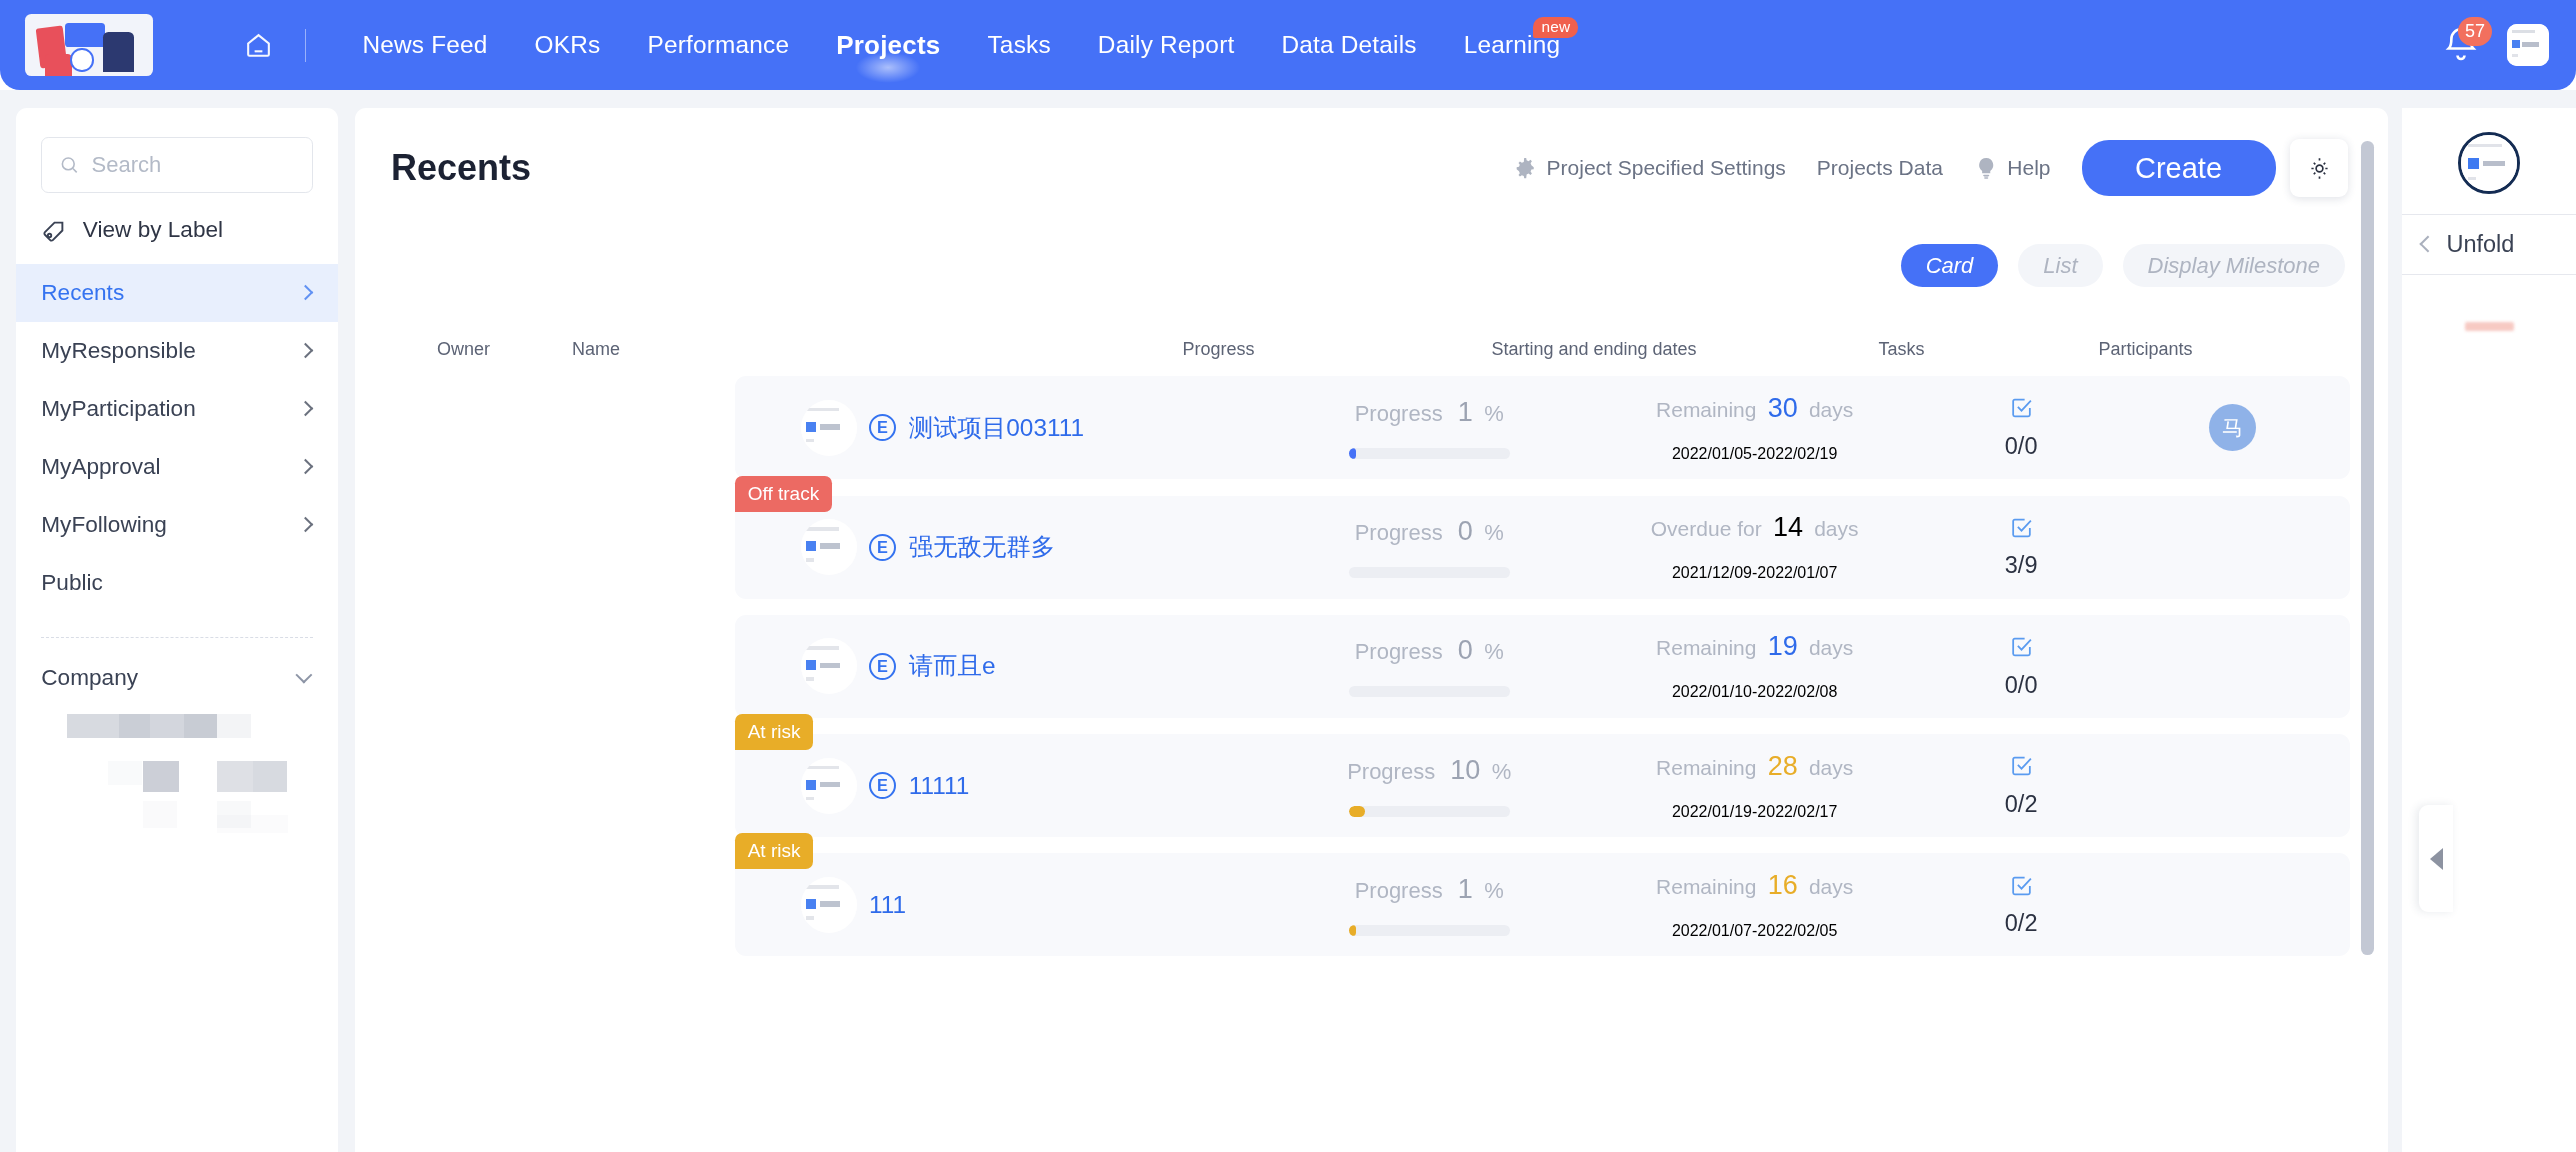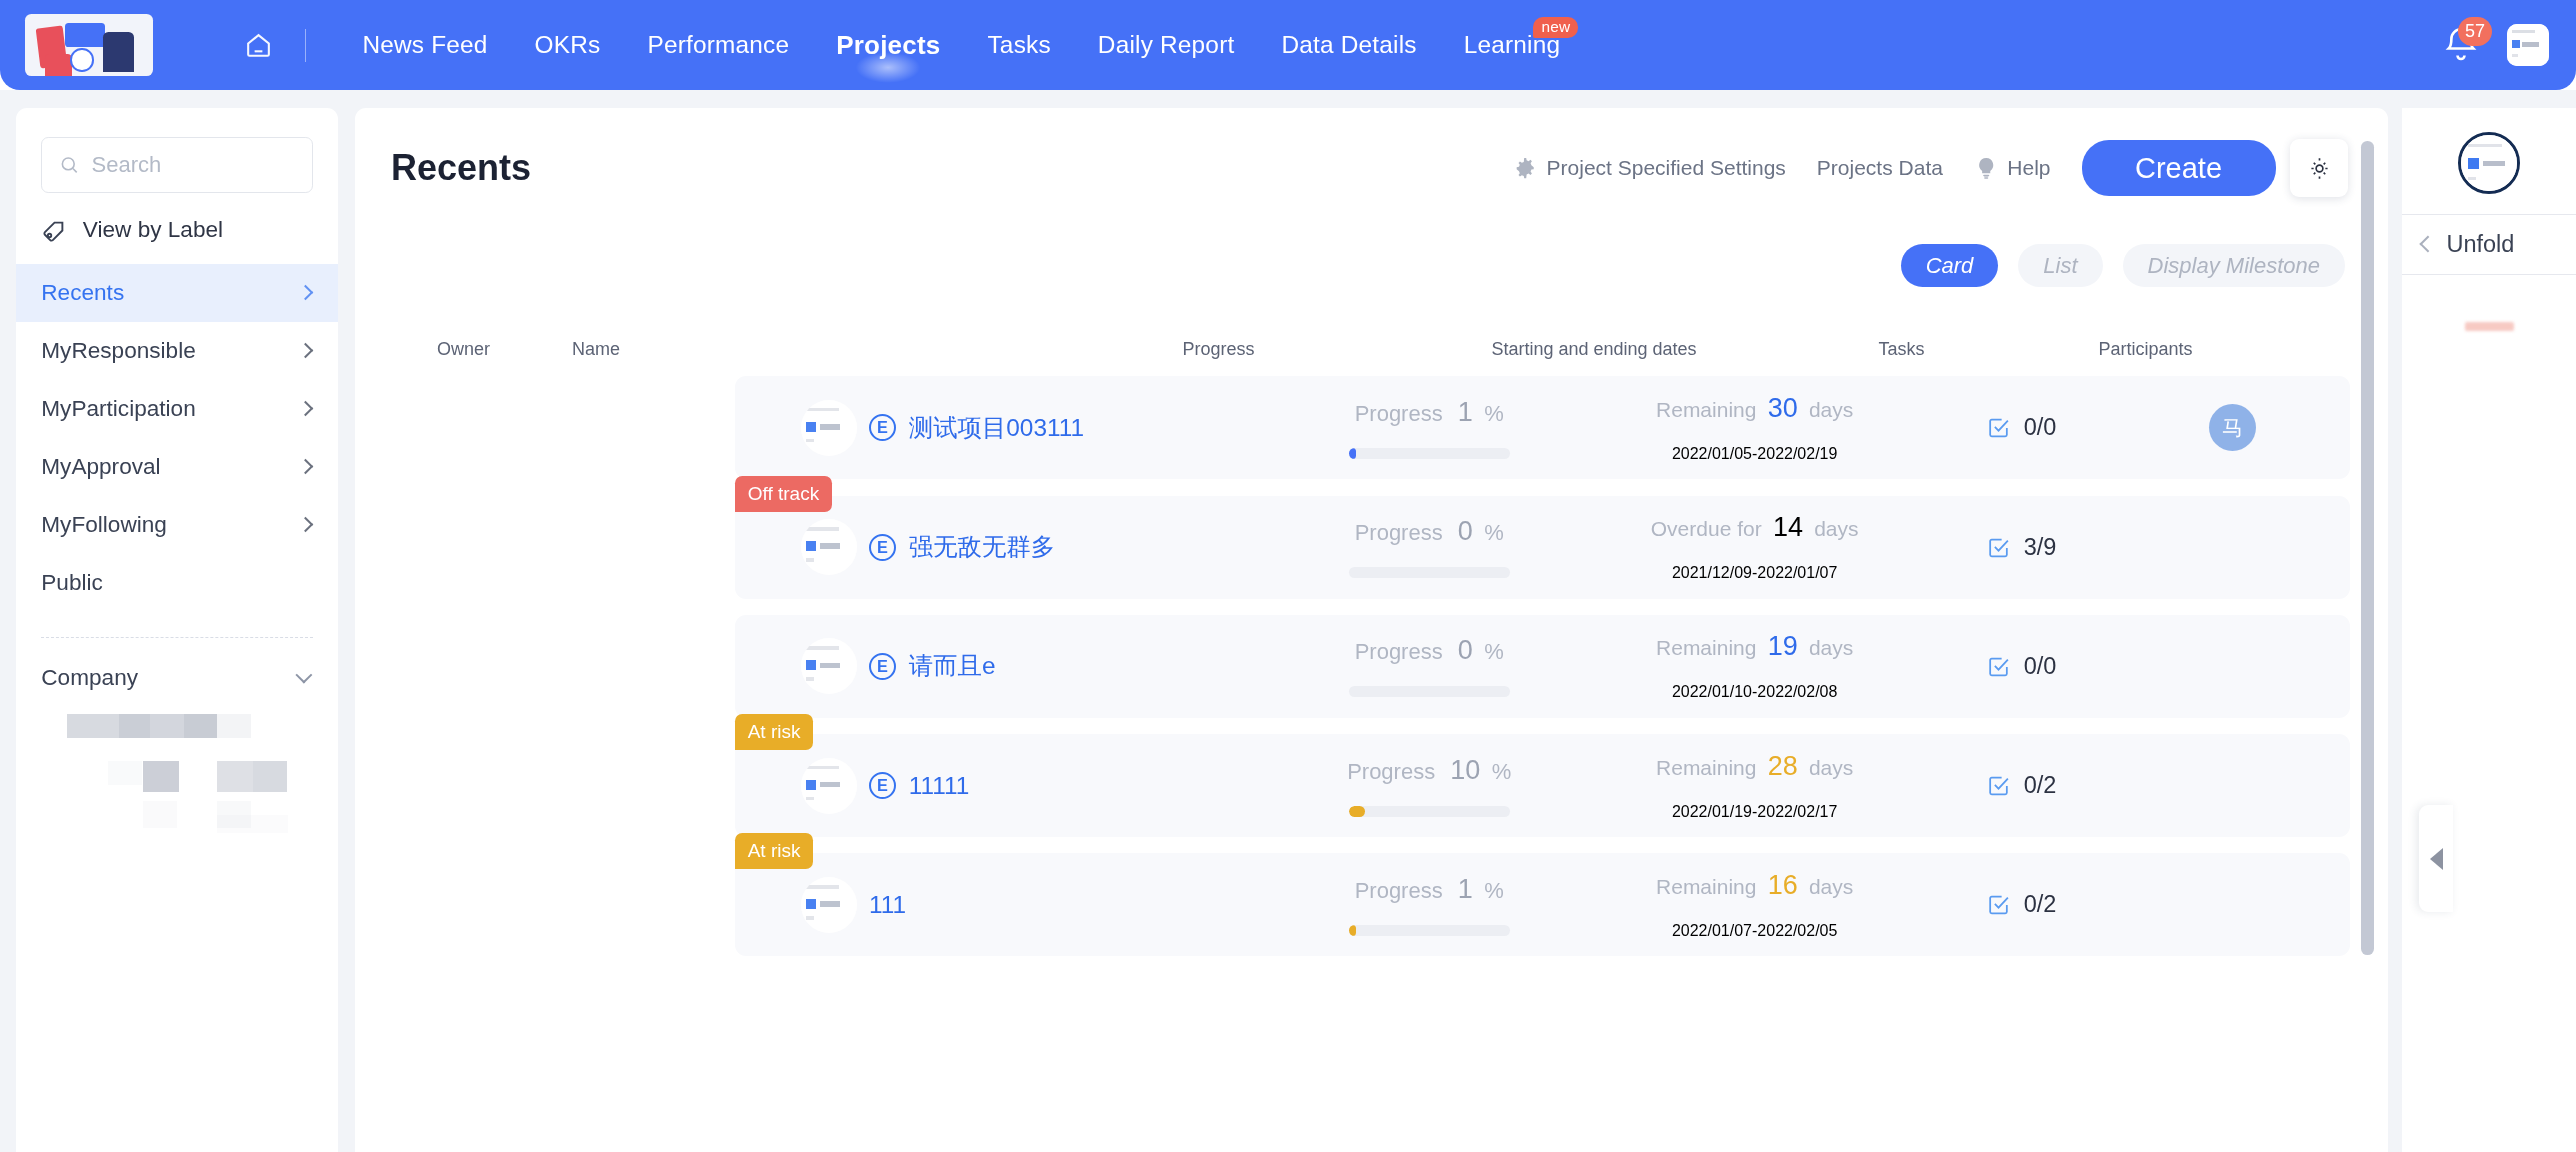--- a/index.html
+++ b/index.html
@@ -172,21 +172,21 @@
   .prog-label { font-size:22px; color:#b0b6c3; white-space:nowrap; }
   .prog-label b { font-weight:400; font-size:27px; color:#9ca3b2; margin: 0 5.4px 0 9px; }
   .prog-track { width:161px; height:11px; border-radius:5.4px; background:#eceef3; margin-top:20px; position:relative; overflow:hidden; }
   .prog-fill { position:absolute; left:0; top:0; height:11px; border-radius:5.4px; }
 
   .cell-dates { width:398px; display:flex; flex-direction:column; align-items:center; }
   .dates-top { font-size:21px; color:#b0b6c3; white-space:nowrap; }
   .dates-top b { font-weight:400; font-size:27px; margin:0 5.4px; }
   .dates-bottom { font-size:16px; color:#000000; margin-top:21px; white-space:nowrap; }
 
-  .cell-tasks { width:217px; display:flex; align-items:center; justify-content:center; gap:12.7px; }
+  .cell-tasks { width:217px; display:flex; align-items:center; justify-content:center; gap:12.7px;flex-direction:column; }
   .tasks-text { font-size:23.5px; color:#2c3242; }
 
   .cell-parts { width:271px; display:flex; align-items:center; justify-content:center; }
   .part-av {
     width:47px; height:47px; border-radius:50%; background:#8fb2e8; color:#fff;
     font-size:21px; display:flex; align-items:center; justify-content:center;
   }
 
   
   .scrollbar { position:absolute; right:14.5px; top:33px; width:12.7px; height:814px; border-radius:6.3px; background:#c3c8d4; }

